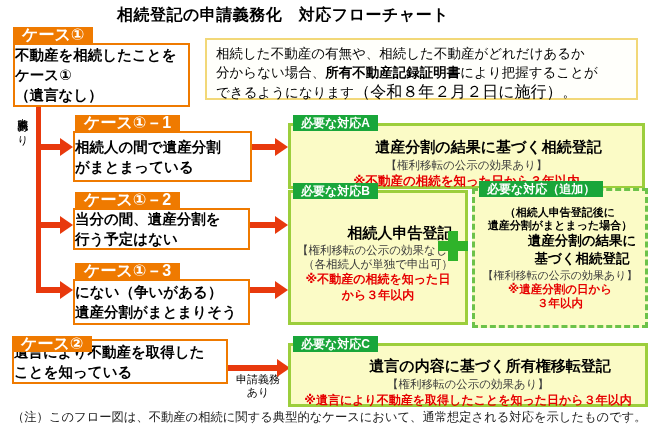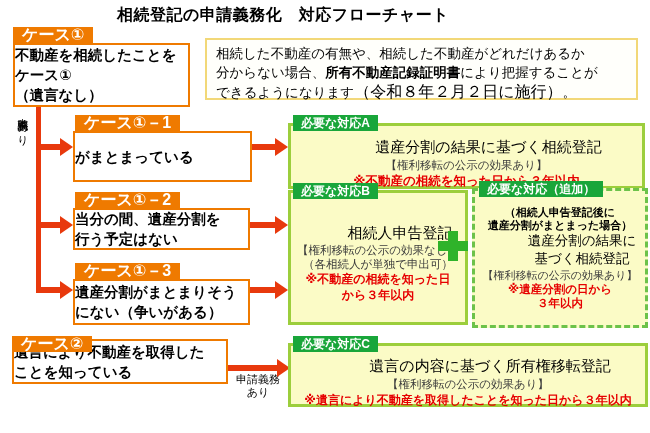--- a/index.html
+++ b/index.html
@@ -15,21 +15,21 @@
   .case-box{background:#fff;border:2.5px solid #EF7A00;display:flex;flex-direction:column;justify-content:center;align-items:flex-start;text-align:center;font-weight:bold;z-index:2;}
   .case-box .ln{line-height:20px;font-size:14.5px;white-space:nowrap;}
   
   .notice{background:#fffffb;border:2px solid #F2D878;padding:4px 9px;font-size:13.5px;line-height:19px;}
   .notice b{font-weight:bold;}
   .notice .small{font-size:16px;}
   
   .resp-box{background:#FBFBC6;border:3px solid #9CCE3C;text-align:center;z-index:2;}
   .resp-box.dashed{border:3px dashed #6CC24A;}
   .resp-label{background:#19A63A;color:#fff;font-size:12px;font-weight:bold;height:16px;line-height:16px;padding:0 8px;white-space:nowrap;z-index:4;}
-  .resp-title{font-size:15px;font-weight:normal;line-height:22px;white-space:nowrap;margin-left:44px;}
+  .resp-title{font-size:15px;font-weight:bold;line-height:22px;white-space:nowrap;margin-left:44px;}
   .resp-title.two{line-height:18px;font-size:13.5px;}
   .resp-sub{font-size:11.5px;color:#3C3C3C;line-height:15px;white-space:nowrap;}
   .resp-deadline{color:#E60000;font-weight:bold;font-size:12.5px;line-height:17px;white-space:nowrap;}
   .resp-deadline.sm{font-size:12px;line-height:15px;}
   
   .vline{background:#E8390D;width:5px;z-index:1;}
   .shaft{background:#E8390D;height:6px;z-index:1;}
   .head{width:0;height:0;border-top:9px solid transparent;border-bottom:9px solid transparent;border-left:13px solid #E8390D;z-index:1;}
   
   .plus-bar{background:#2FB32A;z-index:5;}
@@ -63,33 +63,34 @@
 
   <div class="abs shaft" style="left:36px;top:144px;width:26px;"></div>
   <div class="abs head" style="left:60px;top:138px;"></div>
   <div class="abs shaft" style="left:36px;top:222px;width:26px;"></div>
   <div class="abs head" style="left:60px;top:216px;"></div>
   <div class="abs shaft" style="left:36px;top:287px;width:26px;"></div>
   <div class="abs head" style="left:60px;top:281px;"></div>
 
   <div class="abs case-label" style="left:75px;top:115px;">ケース①－1</div>
   <div class="abs case-box" style="left:73px;top:131px;width:179px;height:51px;">
+    <div class="ln">相続人の間で遺産分割</div>
     <div class="ln">がまとまっている</div>
   </div>
 
   <div class="abs case-label" style="left:75px;top:192px;">ケース①－2</div>
   <div class="abs case-box" style="left:73px;top:208px;width:177px;height:42px;">
     <div class="ln">当分の間、遺産分割を</div>
     <div class="ln">行う予定はない</div>
   </div>
 
   <div class="abs case-label" style="left:75px;top:263px;">ケース①－3</div>
   <div class="abs case-box" style="left:73px;top:279px;width:177px;height:46px;">
+    <div class="ln">にない（争いがある）</div>
     <div class="ln">遺産分割がまとまりそう</div>
-    <div class="ln">にない（争いがある）</div>
   </div>
 
   <div class="abs shaft" style="left:252px;top:144px;width:24px;"></div>
   <div class="abs head" style="left:275px;top:138px;"></div>
   <div class="abs shaft" style="left:250px;top:222px;width:26px;"></div>
   <div class="abs head" style="left:275px;top:216px;"></div>
   <div class="abs shaft" style="left:250px;top:287px;width:26px;"></div>
   <div class="abs head" style="left:275px;top:281px;"></div>
 
   <div class="abs resp-label" style="left:293px;top:115px;">必要な対応A</div>
@@ -135,14 +136,15 @@
     <div>あり</div>
   </div>
 
   <div class="abs resp-label" style="left:293px;top:336px;">必要な対応C</div>
   <div class="abs resp-box" style="left:288px;top:343px;width:360px;height:64px;padding-top:9px;">
     <div class="resp-title">遺言の内容に基づく所有権移転登記</div>
     <div class="resp-sub">【権利移転の公示の効果あり】</div>
     <div class="resp-deadline" style="font-size:12px;">※遺言により不動産を取得したことを知った日から３年以内</div>
   </div>
 
+  <div class="abs footnote" style="left:12px;top:409px;">（注）このフロー図は、不動産の相続に関する典型的なケースにおいて、通常想定される対応を示したものです。</div>
 
 </div>
 
 </body></html>

